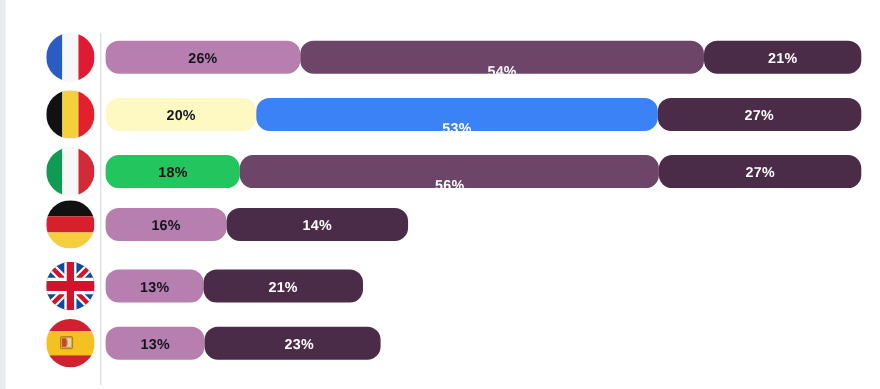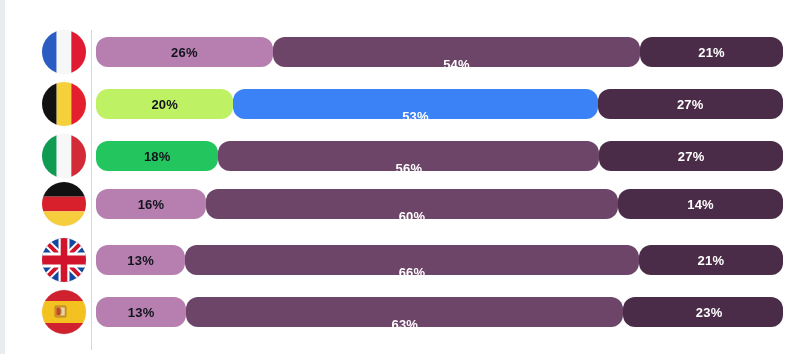--- a/index.html
+++ b/index.html
@@ -132,21 +132,21 @@
         <div class="flag-cell">
           <div class="flag" title="Belgium">
             <svg viewBox="0 0 44 44" xmlns="http://www.w3.org/2000/svg">
               <rect x="0" y="0" width="14.67" height="44" fill="#111111"></rect>
               <rect x="14.67" y="0" width="14.66" height="44" fill="#f4d03a"></rect>
               <rect x="29.33" y="0" width="14.67" height="44" fill="#e5202e"></rect>
             </svg>
           </div>
         </div>
         <div class="bar" style="left: 96px; width: 687px; height: 30px;">
-          <div class="seg s0" style="width: 20%; background: #bef264;">
+          <div class="seg s0" style="width: 20%; background: #fef9c3;">
             <span class="seg-label">20%</span>
           </div>
           <div class="seg s1" style="width: 53%; background: #3b82f6;">
             <span class="seg-label">53%</span>
           </div>
           <div class="seg s2" style="width: 27%; background: rgb(75, 44, 72);">
             <span class="seg-label">27%</span>
           </div>
         </div>
       </div>
@@ -178,23 +178,20 @@
             <svg viewBox="0 0 44 44" xmlns="http://www.w3.org/2000/svg">
               <rect x="0" y="0" width="44" height="14.67" fill="#111111"></rect>
               <rect x="0" y="14.67" width="44" height="14.66" fill="#d7202c"></rect>
               <rect x="0" y="29.33" width="44" height="14.67" fill="#f6cd3c"></rect>
             </svg>
           </div>
         </div>
         <div class="bar" style="left: 96px; width: 687px; height: 30px;">
           <div class="seg s0" style="width: 16%; background: rgb(182, 127, 176);">
             <span class="seg-label">16%</span>
-          </div>
-          <div class="seg s1" style="width: 60%; background: rgb(109, 69, 104);">
-            <span class="seg-label">60%</span>
           </div>
           <div class="seg s2" style="width: 24%; background: rgb(75, 44, 72);">
             <span class="seg-label">14%</span>
           </div>
         </div>
       </div>
       <div class="row" style="top: 245px;">
         <div class="flag-cell">
           <div class="flag" title="United Kingdom">
             <svg viewBox="0 0 60 44" preserveAspectRatio="none" xmlns="http://www.w3.org/2000/svg">
@@ -203,23 +200,20 @@
               <path d="M0,0 L60,44" stroke="#d2132c" stroke-width="4.5"></path>
               <path d="M60,0 L0,44" stroke="#d2132c" stroke-width="4.5"></path>
               <path d="M30,0 L30,44 M0,22 L60,22" stroke="#ffffff" stroke-width="15"></path>
               <path d="M30,0 L30,44 M0,22 L60,22" stroke="#d2132c" stroke-width="9"></path>
             </svg>
           </div>
         </div>
         <div class="bar" style="left: 96px; width: 687px; height: 30px;">
           <div class="seg s0" style="width: 13%; background: rgb(182, 127, 176);">
             <span class="seg-label">13%</span>
-          </div>
-          <div class="seg s1" style="width: 66%; background: rgb(109, 69, 104);">
-            <span class="seg-label">66%</span>
           </div>
           <div class="seg s2" style="width: 21%; background: rgb(75, 44, 72);">
             <span class="seg-label">21%</span>
           </div>
         </div>
       </div>
       <div class="row" style="top: 297px;">
         <div class="flag-cell">
           <div class="flag" title="Spain">
             <svg viewBox="0 0 44 44" xmlns="http://www.w3.org/2000/svg">
@@ -232,22 +226,19 @@
                 <rect x="6" y="1.6" width="3.6" height="7.6" fill="#e6d9b8" opacity="0.9"></rect>
                 <rect x="4.6" y="3" width="1.8" height="5" fill="#9c6b1f" opacity="0.8"></rect>
               </g>
             </svg>
           </div>
         </div>
         <div class="bar" style="left: 96px; width: 687px; height: 30px;">
           <div class="seg s0" style="width: 13.1313%; background: rgb(182, 127, 176);">
             <span class="seg-label">13%</span>
           </div>
-          <div class="seg s1" style="width: 63.6364%; background: rgb(109, 69, 104);">
-            <span class="seg-label">63%</span>
-          </div>
           <div class="seg s2" style="width: 23.2323%; background: rgb(75, 44, 72); padding-left: 12px;">
             <span class="seg-label">23%</span>
           </div>
         </div>
       </div>
     </div>
 </div>
 
 </body></html>

